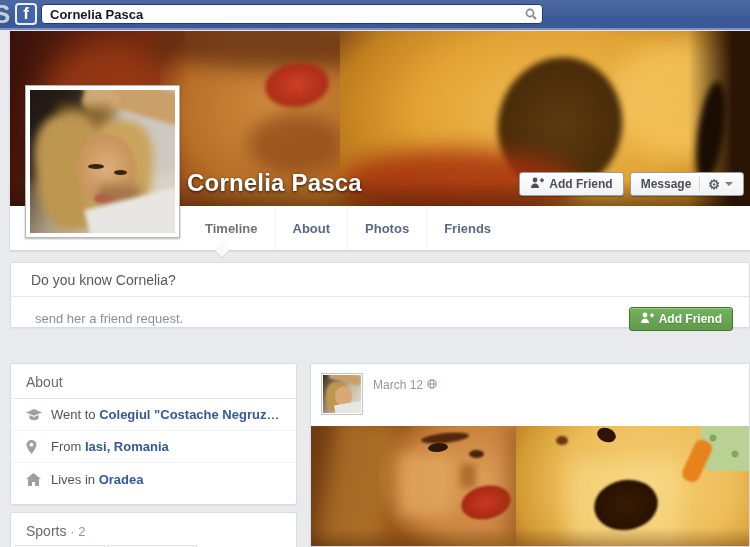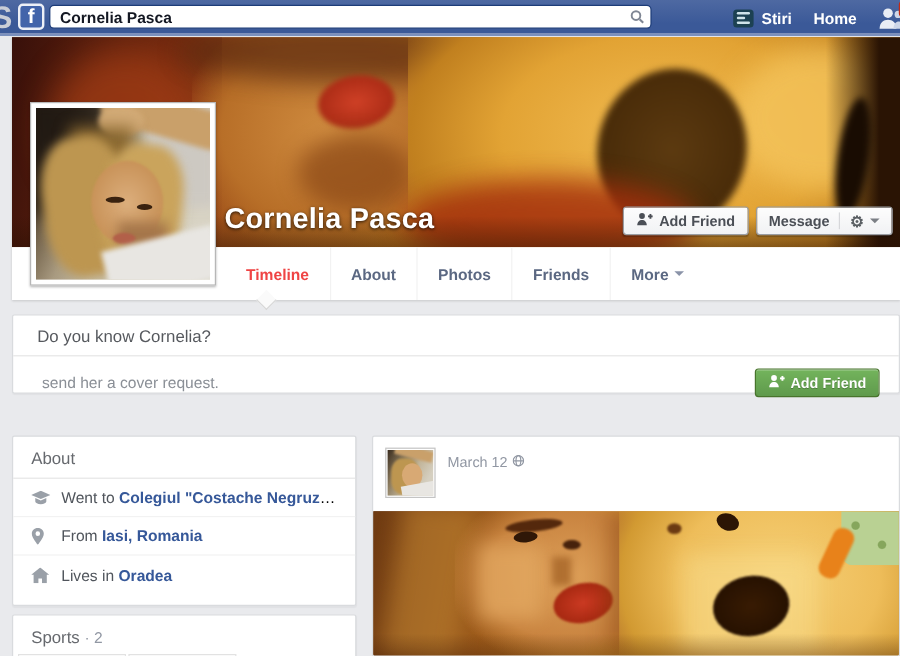--- a/index.html
+++ b/index.html
@@ -100,21 +100,21 @@
   .pf-neck { left:68px; top:95px; width:42px; height:22px; background:#a5764a; filter:blur(5px); }
   .pf-shirt { left:58px; top:108px; width:95px; height:44px; background:#e8e6e2;
     transform:rotate(-14deg); filter:blur(2px); }
 
   
   .tabbar { position:absolute; left:0; top:175px; width:740px; height:44px; background:#fff;
     display:flex; align-items:stretch; padding-left:178px; }
   .tab { position:relative; display:flex; align-items:center; padding:0 17px; font-size:13px;
     font-weight:bold; color:#5b6882; cursor:pointer; border-left:1px solid #f2f2f2; gap:5px; }
   .tab:first-child { border-left:none; }
-  .tab.active { color:#ef4444; }
+  .tab.active { color:#737373; }
   .tab .caret-down { border-top-color:#8a93a8; }
   .notch { position:absolute; left:206px; top:213px; width:12px; height:12px; background:#fafafa;
     transform:rotate(45deg); border-right:1px solid #d8d8d8; border-bottom:1px solid #d8d8d8; z-index:9; }
 
   
   .card { background:#fff; border:1px solid #d9dbde; border-radius:2px; box-shadow:0 1px 1px rgba(0,0,0,.04); }
   .know-card { position:absolute; left:10px; top:262px; width:740px; height:66px; }
   .know-title { height:34px; line-height:34px; padding-left:20px; font-size:14px; color:#56595e;
     border-bottom:1px solid #e5e5e5; }
   .know-body { height:43px; display:flex; align-items:center; padding:0 16px 0 20px; font-size:13px; }
@@ -203,38 +203,20 @@
     <div class="fb-logo">f</div>
     <div class="searchbox">
       <input type="text" value="Cornelia Pasca" style="">
       <span class="search-icon">
         <svg width="12" height="12" viewBox="0 0 12 12">
             <circle cx="5" cy="5" r="3.6" fill="none" stroke="#7f8694" stroke-width="1.6"></circle>
             <line x1="8" y1="8" x2="11" y2="11" stroke="#7f8694" stroke-width="1.8"></line>
           </svg>
       </span>
     </div>
-    <div class="nav-right">
-      <span class="news-icon">
-          <i></i>
-          <i></i>
-          <i></i>
-        </span>
-      <a class="nav-link">Stiri</a>
-      <a class="nav-link">Home</a>
-      <span class="friendreq">
-        <svg width="22" height="20" viewBox="0 0 22 20">
-            <circle cx="8" cy="6" r="4" fill="#e9edf5"></circle>
-            <path d="M1 19c0-5 3.2-7.5 7-7.5s7 2.5 7 7.5z" fill="#e9edf5"></path>
-            <circle cx="16.5" cy="7" r="3" fill="#cdd6e8"></circle>
-            <path d="M12.5 19c.3-4 2.2-6 4.5-6 2.2 0 4 2 4.5 6z" fill="#cdd6e8"></path>
-          </svg>
-        <span class="badge"></span>
-      </span>
-    </div>
   </header>
 
   <div class="header-card">
     <div class="cover" aria-hidden="true">
       <div class="layer cv-darkleft"></div>
         <div class="layer cv-glow1"></div>
       <div class="layer cv-face"></div>
         <div class="layer cv-hairtop"></div>
       <div class="layer cv-armsh"></div>
         <div class="layer cv-lips"></div>
@@ -266,24 +248,20 @@
         <span class="gear-glyph">⚙</span>
         <span class="caret-down"></span>
       </button>
     </div>
 
     <div class="tabbar">
       <div class="tab active">Timeline</div>
       <div class="tab">About</div>
       <div class="tab">Photos</div>
       <div class="tab">Friends</div>
-      <div class="tab">
-        <span>More</span>
-        <span class="caret-down"></span>
-      </div>
     </div>
     <div class="notch"></div>
 
     <div class="profile-box">
       <div class="profile-photo" aria-hidden="true">
         <div class="layer pf-dark"></div>
           <div class="layer pf-wall"></div>
         <div class="layer pf-slit"></div>
           <div class="layer pf-arm"></div>
         <div class="layer pf-hand"></div>
@@ -296,21 +274,21 @@
           <div class="layer pf-neck"></div>
         <div class="layer pf-lips"></div>
           <div class="layer pf-shirt"></div>
       </div>
     </div>
   </div>
 
   <section class="card know-card">
     <div class="know-title">Do you know Cornelia?</div>
     <div class="know-body">
-      <span class="know-text-link">send her a cover request.</span>
+      <span class="know-text-link">send her a friend request.</span>
       <span class="know-spacer"></span>
       <button class="green-btn">
         <span>
           <svg width="14" height="11" viewBox="0 0 14 11">
               <circle cx="5" cy="3" r="2.4" fill="#fff"></circle>
               <path d="M1 11c0-3 1.8-4.6 4-4.6S9 8 9 11z" fill="#fff"></path>
               <rect x="10" y="2.5" width="4" height="1.6" fill="#fff"></rect>
               <rect x="11.2" y="1.3" width="1.6" height="4" fill="#fff"></rect>
             </svg>
         </span>

